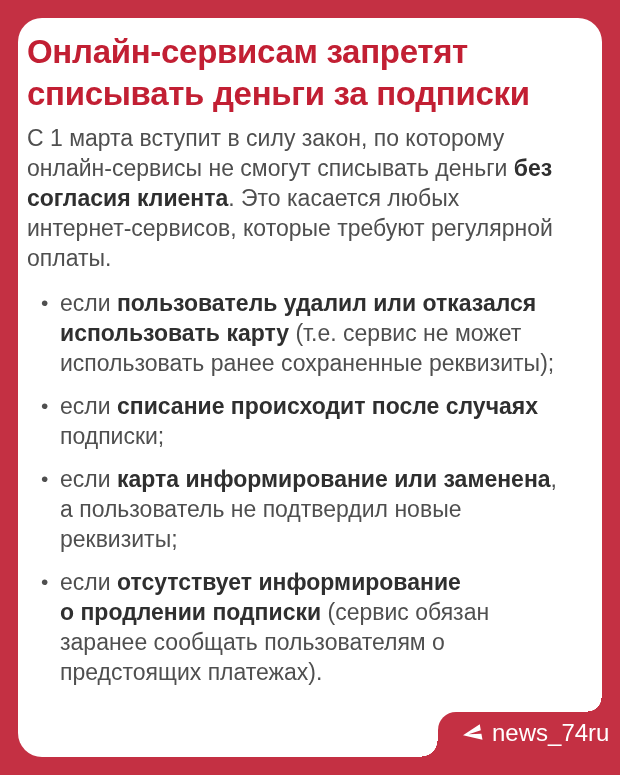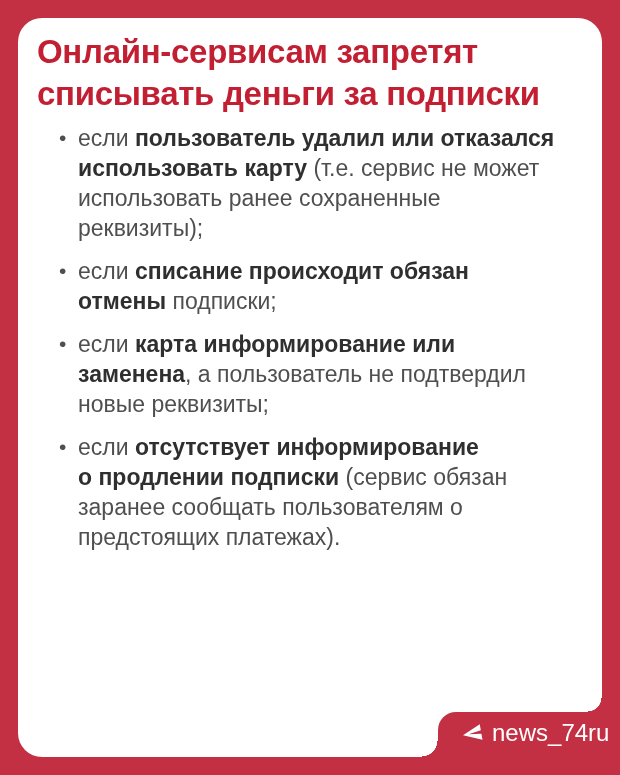--- a/index.html
+++ b/index.html
@@ -21,21 +21,21 @@
     width: 620px; height: 775px;
     background: var(--frame-red);
     overflow: hidden;
   }
   .card {
     position: absolute;
     left: 18px; top: 18px;
     width: 584px; height: 739px;
     background: var(--card-white);
     border-radius: 24px;
-    padding: 13px 33px 0 19px;
+    padding: 13px 33px 0 9px;
   }
   .title {
     margin: 0 0 9px 0;
     color: var(--title-red);
     font-size: 33px;
     font-weight: 700;
     line-height: 1.26;
     letter-spacing: -0.3px;
   }
   .body {
@@ -43,21 +43,21 @@
     line-height: 30px;
     color: var(--body-text);
   }
   .body b {
     color: var(--body-bold);
     font-weight: 700;
   }
   p.body { margin: 0 0 15px 0; }
   ul.cases-list {
     list-style: none;
-    margin: 8px; padding: 0;
+    margin: 0; padding: 0;
   }
   ul.cases-list li {
     position: relative;
     padding-left: 33px;
     margin-bottom: 13px;
   }
   ul.cases-list li::before {
     content: "\2022";
     position: absolute;
     left: 14px; top: 0;
@@ -101,23 +101,24 @@
     width: 16px; height: 16px;
     background: radial-gradient(circle 16px at 0 0, var(--card-white) 0 15px, var(--frame-red) 15.5px);
   }
 </style>
 </head>
 <body>
 
 <div class="poster">
   <div class="card">
     <h1 class="title">Онлайн-сервисам запретят списывать деньги за подписки</h1>
+    <p class="body intro">С 1 марта вступит в силу закон, по которому онлайн-сервисы не смогут списывать деньги <b>без согласия клиента</b>. Это касается любых интернет-сервисов, которые требуют регулярной оплаты.</p>
     <ul class="cases-list">
       <li class="body">если <b>пользователь удалил или отказался использовать карту</b> (т.е. сервис не может использовать ранее сохраненные реквизиты);</li>
-      <li class="body">если <b>списание происходит обязан отмены</b> подписки;</li>
+      <li class="body">если <b>списание происходит после случаях</b> подписки;</li>
       <li class="body">если <b>карта информирование или заменена</b>, а пользователь не подтвердил новые реквизиты;</li>
       <li class="body">если <b>отсутствует информирование о&nbsp;продлении подписки</b> (сервис обязан заранее сообщать пользователям о предстоящих платежах).</li>
     </ul>
   </div>
 
   <div class="notch-patch patch-top"></div>
   <div class="notch-patch patch-left"></div>
 
   <a class="badge">
     <svg class="tg-icon" viewBox="0 0 24 24" xmlns="http://www.w3.org/2000/svg">

